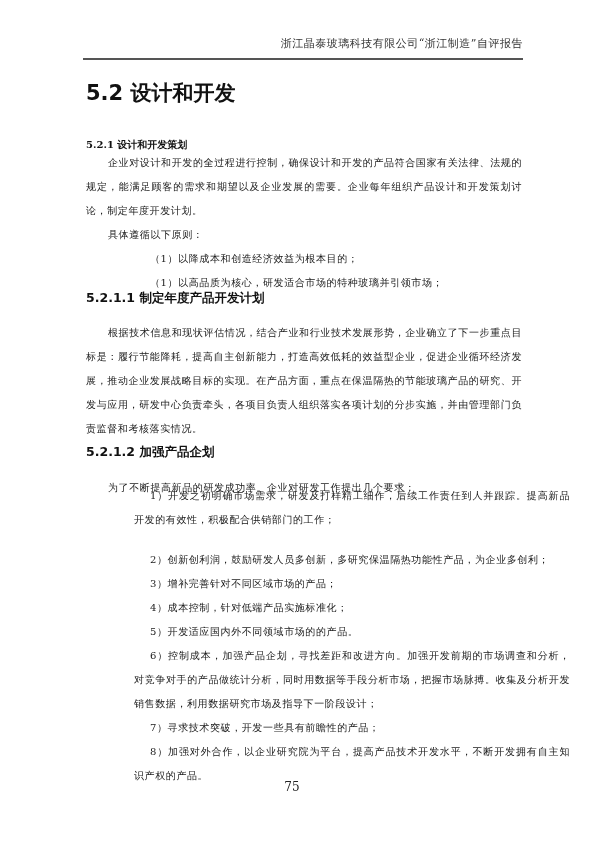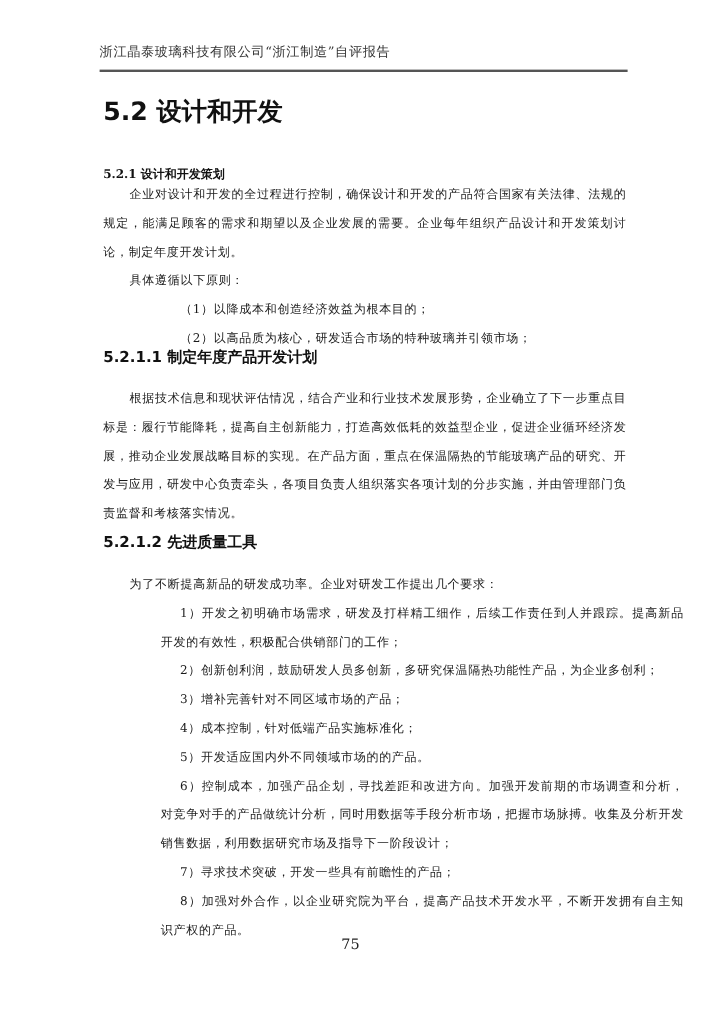--- a/index.html
+++ b/index.html
@@ -3,21 +3,21 @@
   <meta charset="utf-8">
   <style>
     html, body { margin: 0; padding: 0; background: #ffffff; }
     body {
       width: 600px; height: 848px; position: relative; overflow: hidden;
       font-family: "DejaVu Serif", "Liberation Serif", serif;
       color: #1a1a1a;
     }
     .page-header {
       position: absolute; left: 83px; top: 36px; width: 440px;
-      text-align: left; font-size: 11px; color: #333; letter-spacing: 0.5px;
+      text-align: right; font-size: 11px; color: #333; letter-spacing: 0.5px;
     }
     .header-rule {
       position: absolute; left: 83px; top: 58px; width: 440px; height: 2px;
       background: #555;
     }
     .content {
       position: absolute; left: 86px; top: 0; width: 436px;
     }
     h2, h3, h4 { margin: 0; position: absolute; left: 0; font-family: "DejaVu Sans", "Liberation Sans", sans-serif; font-weight: bold; color: #111; white-space: nowrap; }
     .h-52 { top: 79px; font-size: 21px; }
@@ -41,28 +41,28 @@
 <div class="page-header">浙江晶泰玻璃科技有限公司“浙江制造”自评报告</div>
 <div class="header-rule"></div>
 
 <div class="content">
   <h2 class="h-52">5.2 设计和开发</h2>
   <h3 class="h-521">5.2.1 设计和开发策划</h3>
 
   <p class="para" style="top:151px;">企业对设计和开发的全过程进行控制，确保设计和开发的产品符合国家有关法律、法规的规定，能满足顾客的需求和期望以及企业发展的需要。企业每年组织产品设计和开发策划讨论，制定年度开发计划。</p>
   <p class="para" style="top:223px;">具体遵循以下原则：</p>
   <p class="para list" style="top:247px;">（1）以降成本和创造经济效益为根本目的；</p>
-  <p class="para list" style="top:271px;">（2）以高品质为核心，研发适合市场的特种玻璃并引领市场；</p>
+  <p class="para list" style="top:271px;">（1）以高品质为核心，研发适合市场的特种玻璃并引领市场；</p>
 
   <h4 class="h-5211">5.2.1.1 制定年度产品开发计划</h4>
   <p class="para" style="top:321px;">根据技术信息和现状评估情况，结合产业和行业技术发展形势，企业确立了下一步重点目标是：履行节能降耗，提高自主创新能力，打造高效低耗的效益型企业，促进企业循环经济发展，推动企业发展战略目标的实现。在产品方面，重点在保温隔热的节能玻璃产品的研究、开发与应用，研发中心负责牵头，各项目负责人组织落实各项计划的分步实施，并由管理部门负责监督和考核落实情况。</p>
 
-  <h4 class="h-5212">5.2.1.2 先进质量工具</h4>
+  <h4 class="h-5212">5.2.1.2 加强产品企划</h4>
   <p class="para" style="top:476px;">为了不断提高新品的研发成功率。企业对研发工作提出几个要求：</p>
-  <p class="para list" style="top:500px;">1）开发之初明确市场需求，研发及打样精工细作，后续工作责任到人并跟踪。提高新品开发的有效性，积极配合供销部门的工作；</p>
+  <p class="para list" style="top:484px;">1）开发之初明确市场需求，研发及打样精工细作，后续工作责任到人并跟踪。提高新品开发的有效性，积极配合供销部门的工作；</p>
   <p class="para list" style="top:548px;">2）创新创利润，鼓励研发人员多创新，多研究保温隔热功能性产品，为企业多创利；</p>
   <p class="para list" style="top:572px;">3）增补完善针对不同区域市场的产品；</p>
   <p class="para list" style="top:596px;">4）成本控制，针对低端产品实施标准化；</p>
   <p class="para list" style="top:620px;">5）开发适应国内外不同领域市场的的产品。</p>
   <p class="para list" style="top:644px;">6）控制成本，加强产品企划，寻找差距和改进方向。加强开发前期的市场调查和分析，对竞争对手的产品做统计分析，同时用数据等手段分析市场，把握市场脉搏。收集及分析开发销售数据，利用数据研究市场及指导下一阶段设计；</p>
   <p class="para list" style="top:716px;">7）寻求技术突破，开发一些具有前瞻性的产品；</p>
   <p class="para list" style="top:740px;">8）加强对外合作，以企业研究院为平台，提高产品技术开发水平，不断开发拥有自主知识产权的产品。</p>
 </div>
 
 <div class="page-number">75</div>

